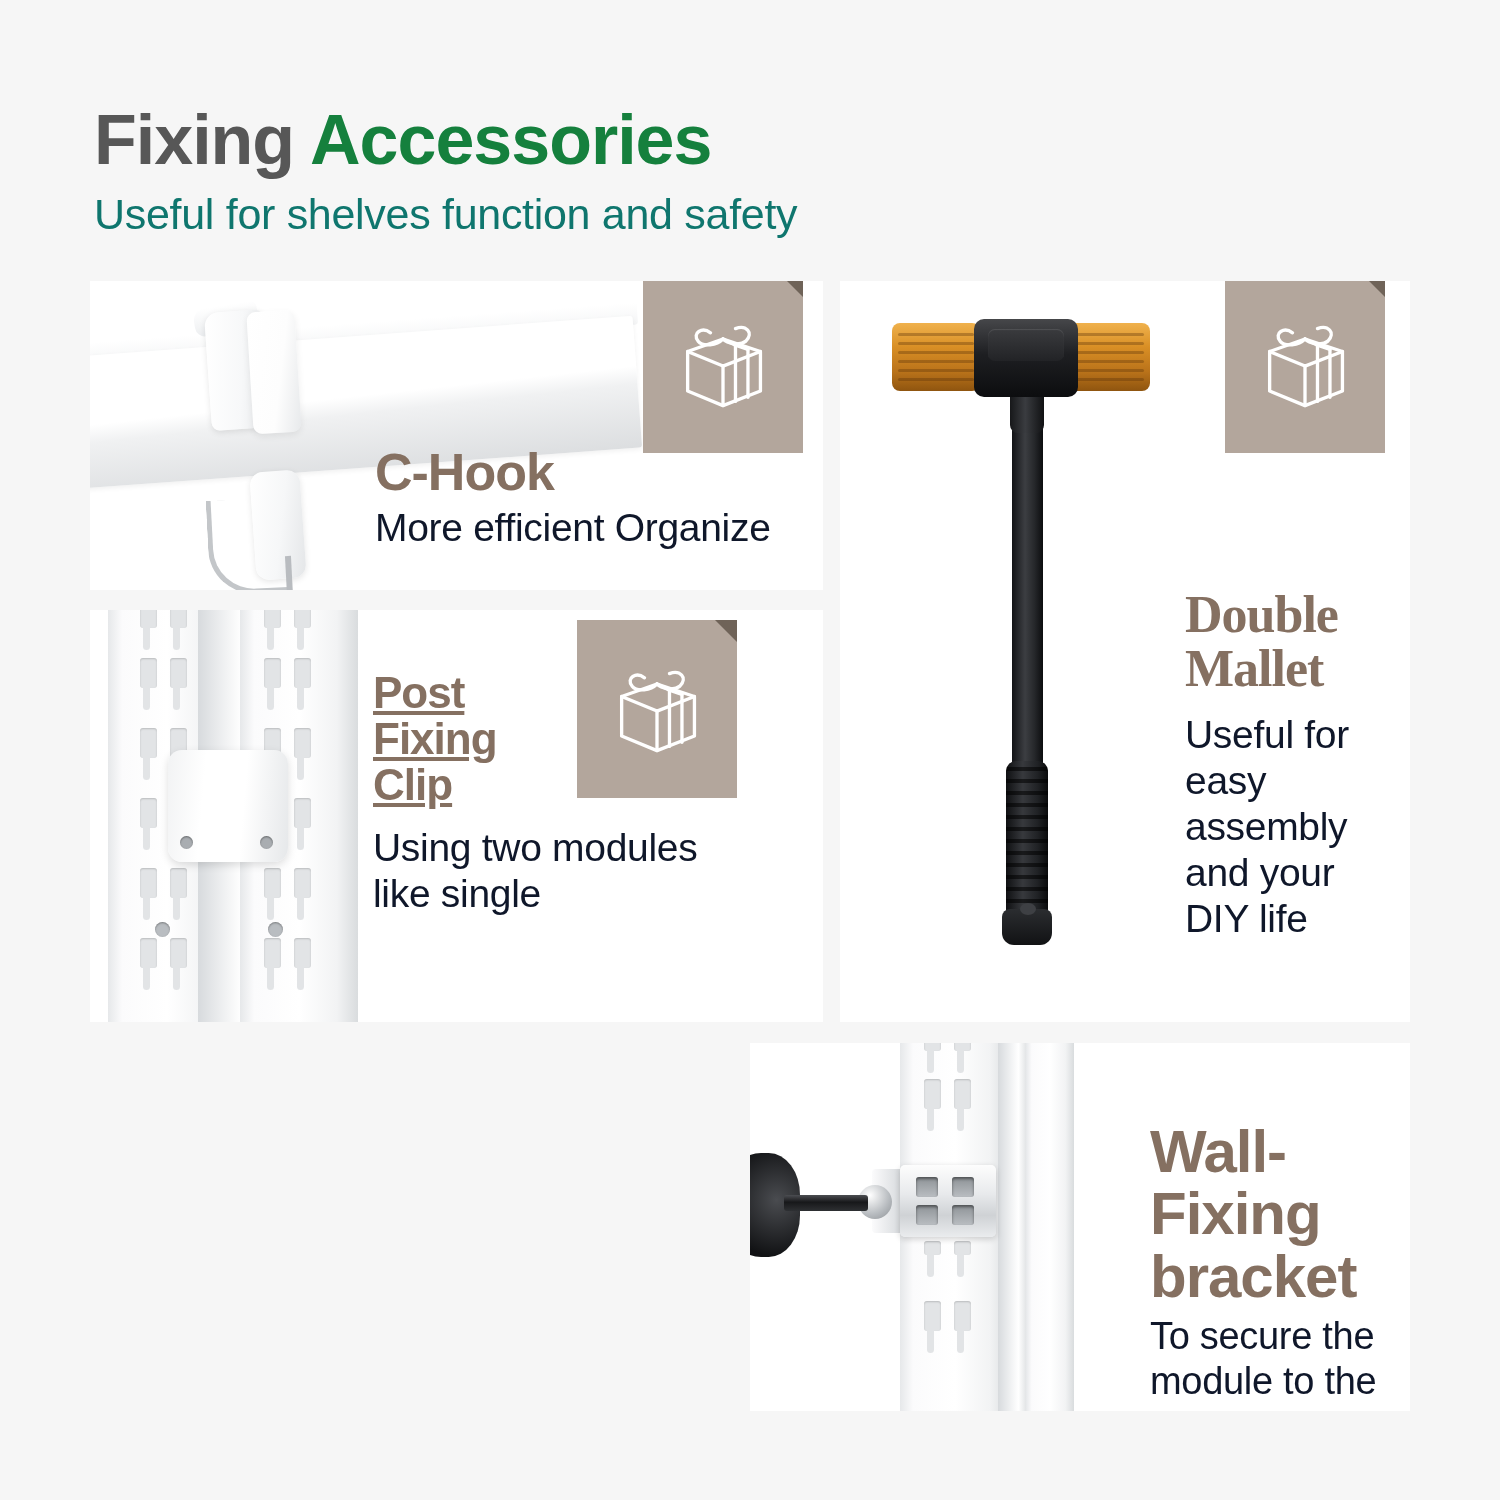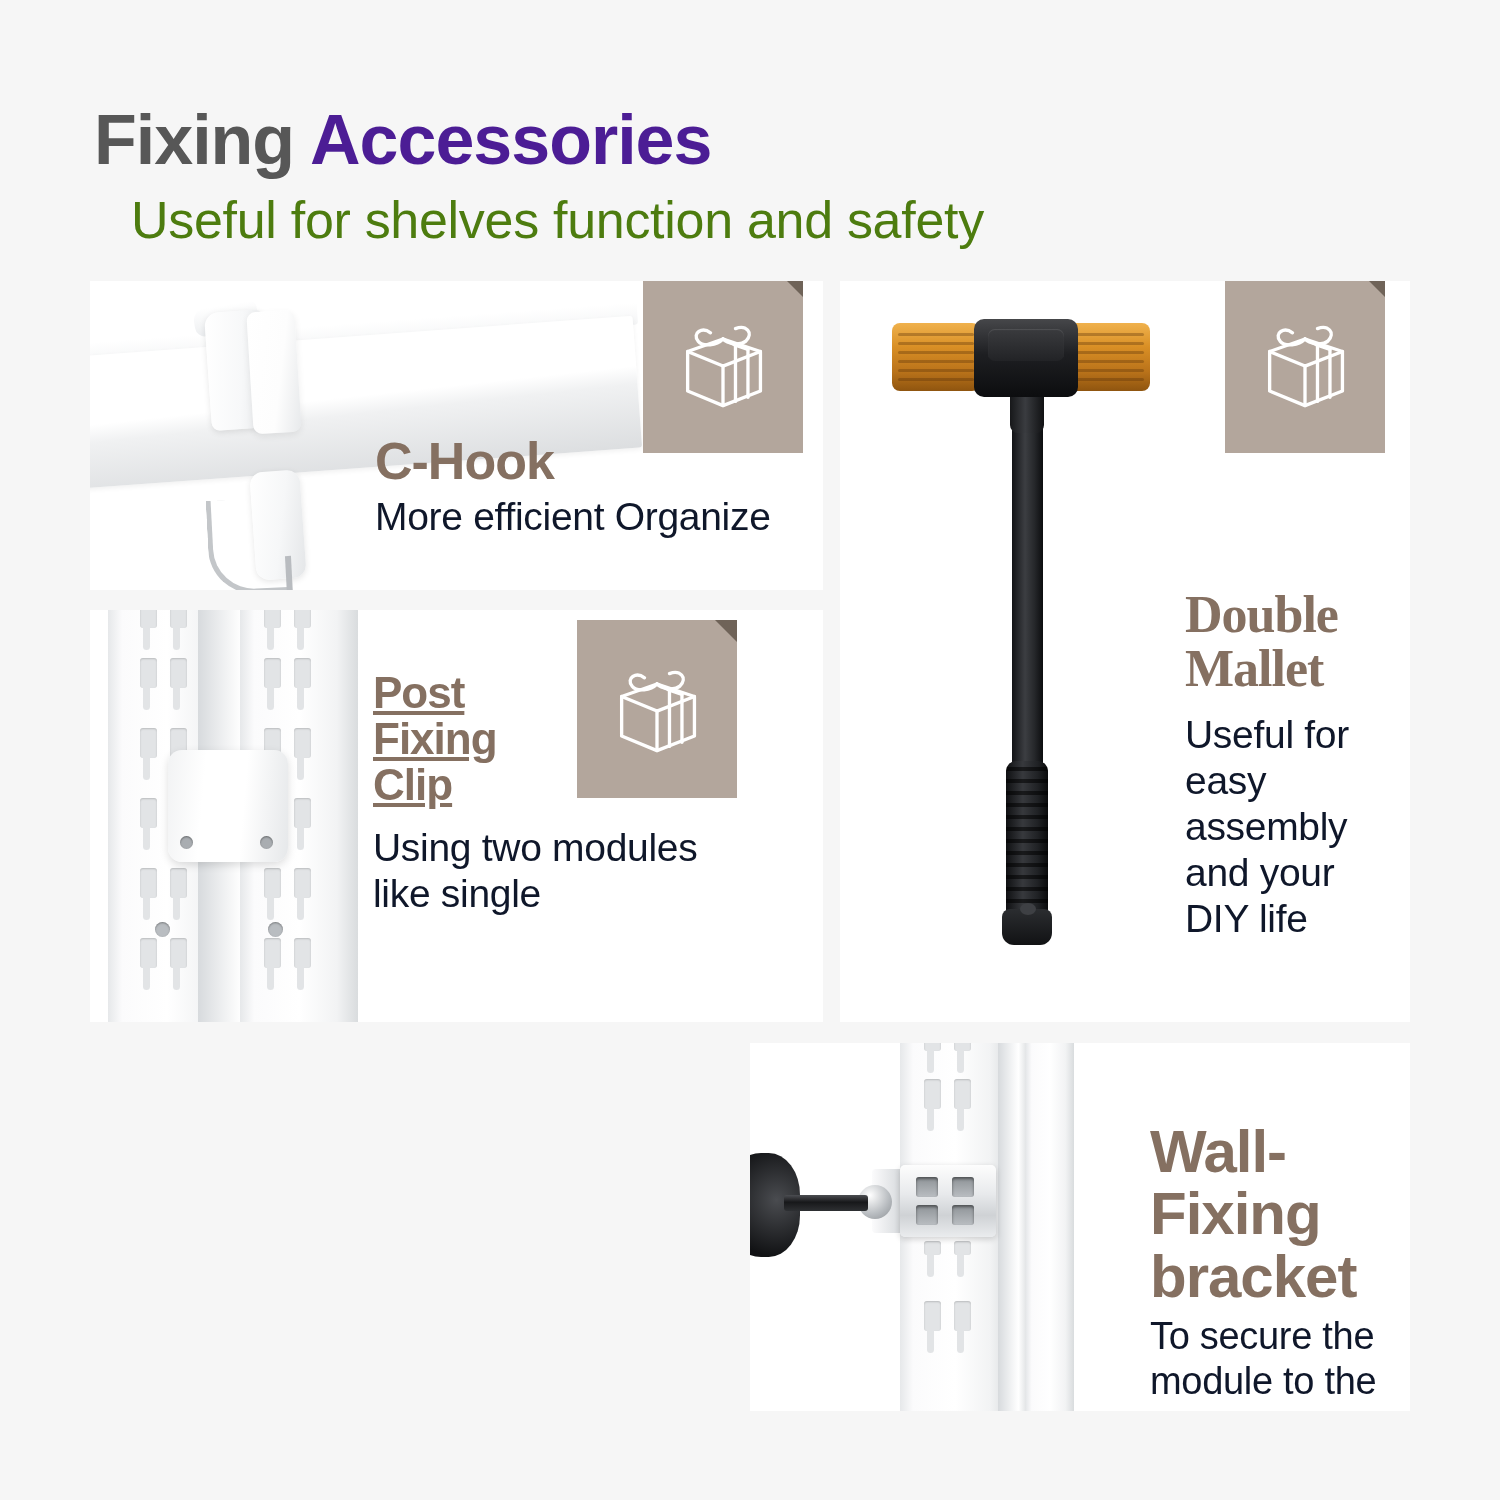--- a/index.html
+++ b/index.html
@@ -8,41 +8,41 @@
     background: #f6f6f6;
     font-family: "Liberation Sans", sans-serif;
     overflow: hidden;
   }
   .page { position: relative; width: 1500px; height: 1500px; background: #f6f6f6; }
 
   
   .header { position: absolute; left: 94px; top: 104px; width: 1320px; }
   .title { font-size: 70px; font-weight: 700; letter-spacing: -1px; line-height: 1.05; }
   .title .t-strong { color: #575757; }
-  .title .t-soft   { color: #4c1d95; }
-  .subtitle { margin-top: 12px; font-size: 52px; color: #4d7c0f; font-weight: 400; letter-spacing: -0.3px; margin-left: 37px; }
+  .title .t-soft   { color: #15803d; }
+  .subtitle { margin-top: 12px; font-size: 43px; color: #0f766e; font-weight: 400; letter-spacing: -0.3px; }
 
   
   .grid { position: absolute; left: 90px; top: 281px; width: 1320px; height: 1130px; }
   .card { position: absolute; background: #ffffff; overflow: hidden; }
 
   .c-hook   { left: 0;    top: 0;    width: 733px; height: 309px; }
   .c-clip   { left: 0;    top: 329px; width: 733px; height: 412px; }
   .c-mallet { left: 750px;top: 0;    width: 570px; height: 741px; }
   .c-cap    { left: 0;    top: 762px; width: 650px; height: 368px; }
   .c-wall   { left: 660px;top: 762px; width: 660px; height: 368px; }
 
   
   .txt { position: absolute; z-index: 6; }
   .heading {
     color: #857061; font-weight: 700; letter-spacing: -1px; line-height: 1.04;
   }
   .desc { color: #0f172a; font-weight: 400; line-height: 1.18; letter-spacing: -0.3px; }
 
-  .t-hook   { left: 285px; top: 153px; }
+  .t-hook   { left: 285px; top: 164px; }
   .t-hook .heading { font-size: 52px; }
   .t-hook .desc    { font-size: 39px; margin-top: 6px; }
 
   .t-clip   { left: 283px; top: 60px; }
   .t-clip .heading { font-size: 44px; text-decoration: underline; }
   .t-clip .desc    { font-size: 39px; margin-top: 18px; }
 
   .t-mallet { left: 345px; top: 307px; }
   .t-mallet .heading { font-size: 52px; font-family: Liberation Serif, serif; }
   .t-mallet .desc    { font-size: 39px; margin-top: 16px; }

